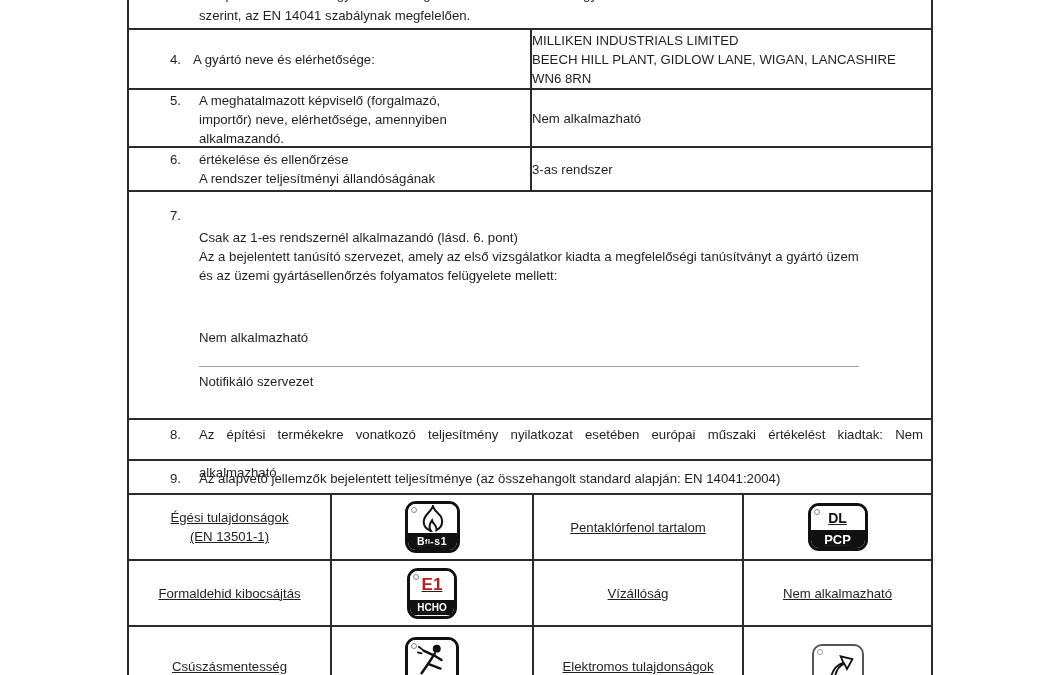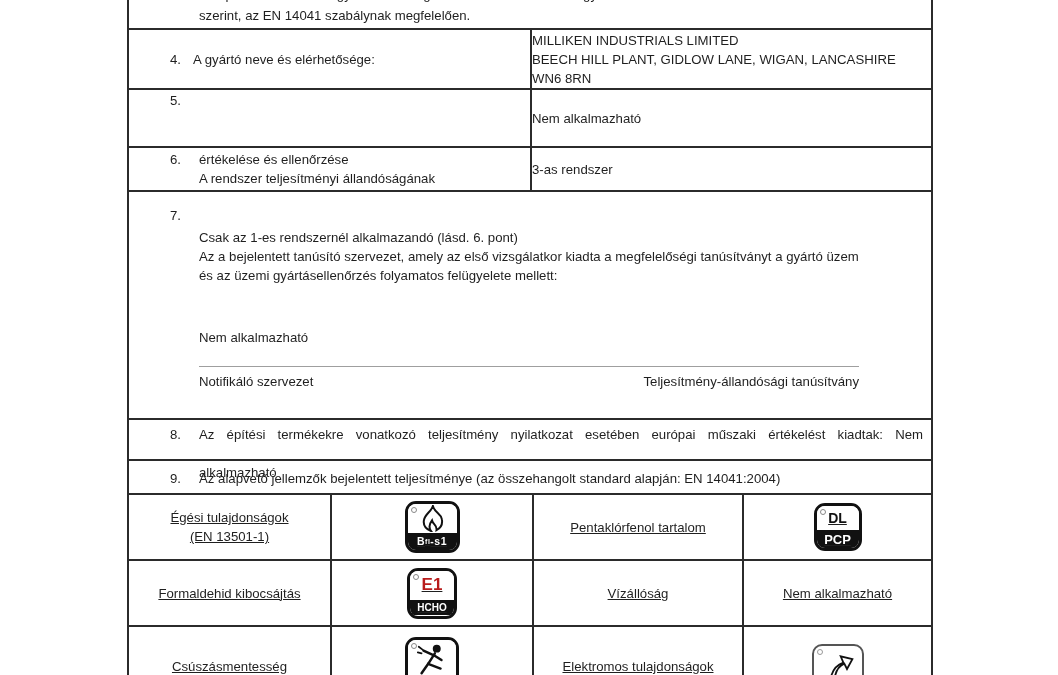--- a/index.html
+++ b/index.html
@@ -57,21 +57,21 @@
 
   
   .cert { border:3px solid #111; border-radius:11px; background:#fff; overflow:hidden; position:relative; }
   .cert::before { content:""; position:absolute; left:3px; top:3px; width:4px; height:4px; border:1px solid #888; border-radius:50%; }
   .cert-top { background:#fff; display:flex; justify-content:center; align-items:center; }
   .cert-band { background:#111; color:#fff; text-align:center; font-weight:bold; display:flex; justify-content:center; align-items:center; }
   .cert-band sub { font-size:7px; vertical-align:sub; }
   .fire { width:55px; height:52px; }
   .fire .cert-top { height:29px; }
   .fire .cert-band { height:17px; font-size:10.5px; letter-spacing:0.5px; }
-  .pcp { width:48px; height:48px; }
+  .pcp { width:60px; height:48px; }
   .pcp .cert-top { height:24px; font-weight:bold; font-size:14px; color:#111; }
   .pcp .cert-band { height:18px; font-size:13px; }
   .e1 { width:50px; height:51px; }
   .e1 .cert-top { height:27px; font-weight:bold; font-size:17px; color:#b91c1c; }
   .e1 .cert-band { height:17px; font-size:10px; border-top:2px solid #fff; box-shadow:0 -2px 0 #111 inset; }
   .slip { width:54px; height:58px; }
   .slip .cert-top { height:40px; }
   .elec { width:52px; height:50px; border:2.5px solid #555; border-radius:10px; background:#fff; position:relative; display:flex; justify-content:center; align-items:flex-start; padding-top:4px; }
   .elec::before { content:""; position:absolute; left:3px; top:3px; width:4px; height:4px; border:1px solid #999; border-radius:50%; }
 </style>
@@ -101,20 +101,25 @@
         <div>WN6 8RN</div>
       </div>
     </div>
   </div>
 
   <div class="row r-c">
     <div class="two-col">
       <div class="cell-l">
         <div style="position:relative; padding-top:1px;">
           <span class="num" style="top:1px;">5.</span>
+          <div style="margin-left:70px; width:320px;">
+            <div>A meghatalmazott képviselő (forgalmazó,</div>
+            <div>importőr) neve, elérhetősége, amennyiben</div>
+            <div>alkalmazandó.</div>
+          </div>
         </div>
       </div>
       <div class="cell-r">
         <div>Nem alkalmazható</div>
       </div>
     </div>
   </div>
 
   <div class="row r-d">
     <div class="two-col">
@@ -136,21 +141,20 @@
   <div class="row r-e">
     <span class="r7-num">7.</span>
     <div class="r7-body">
       <div>Csak az 1-es rendszernél alkalmazandó (lásd. 6. pont)</div>
       <div>Az a bejelentett tanúsító szervezet, amely az első vizsgálatkor kiadta a megfelelőségi tanúsítványt a gyártó üzem</div>
       <div>és az üzemi gyártásellenőrzés folyamatos felügyelete mellett:</div>
       <div class="r7-na">Nem alkalmazható</div>
       <div class="r7-line"></div>
       <div class="r7-caps">
         <span>Notifikáló szervezet</span>
-        <span>Teljesítmény-állandósági tanúsítvány</span>
       </div>
     </div>
   </div>
 
   <div class="row r-f">
     <span class="num" style="top:5px;">8.</span>
     <div class="r8-text">
       <div class="force-justify">Az építési termékekre vonatkozó teljesítmény nyilatkozat esetében európai műszaki értékelést kiadtak: Nem</div>
       <div>alkalmazható</div>
     </div>

